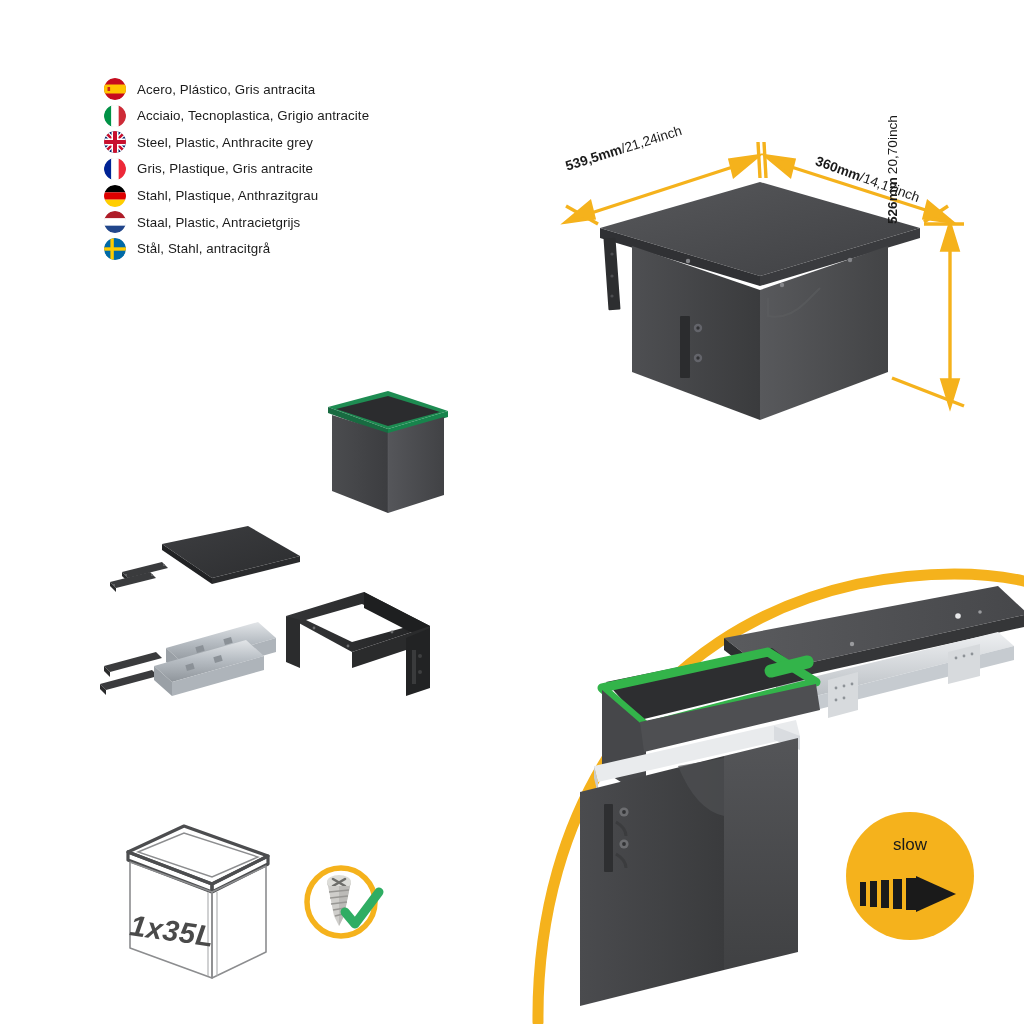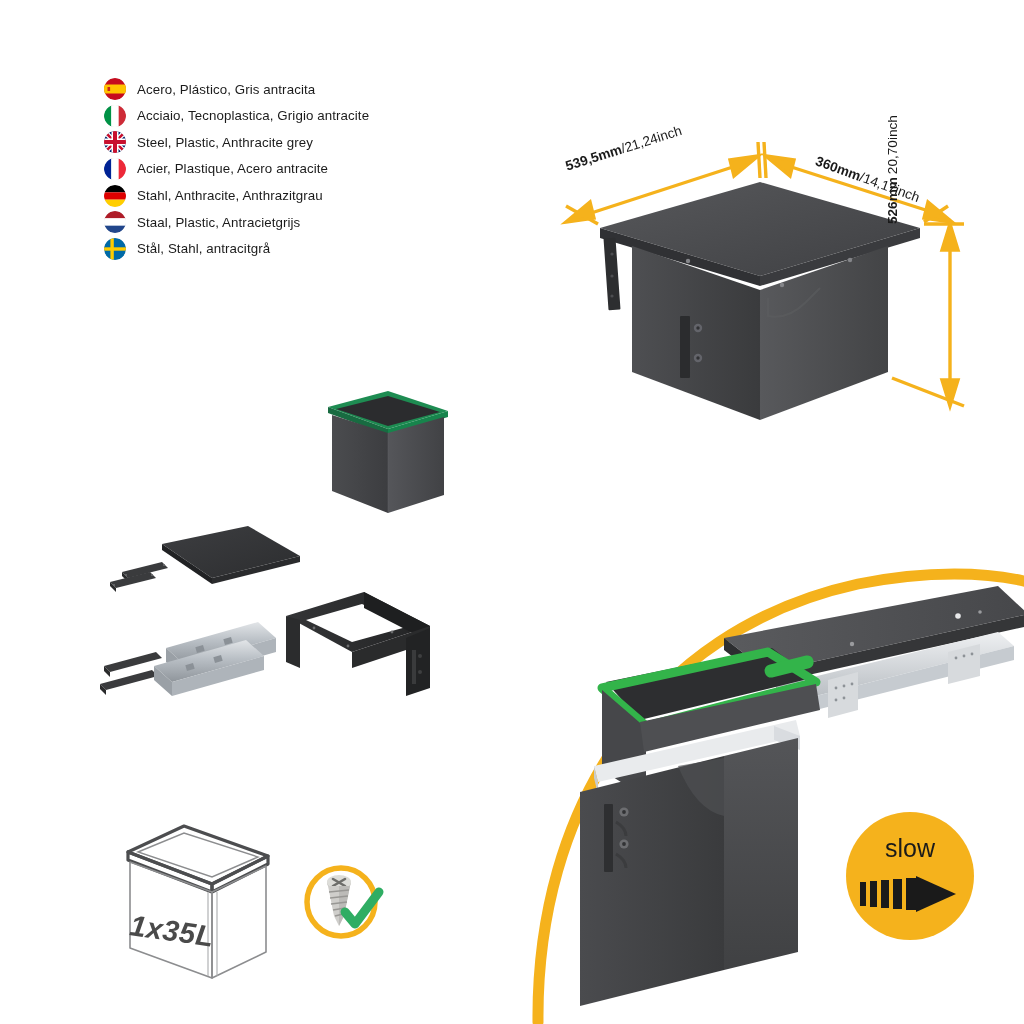--- a/index.html
+++ b/index.html
@@ -59,21 +59,21 @@
   
   .pullout{position:absolute;left:528px;top:560px;width:500px;height:470px;}
 
   
   .slow-badge{
     position:absolute;left:846px;top:812px;width:128px;height:128px;
     border-radius:50%;background:#F5B21C;
   }
   .slow-text{
     position:absolute;left:0;right:0;top:24px;text-align:center;
-    font-size:25px;line-height:1;color:#1a1a1a;font-weight:400;
+    font-size:17px;line-height:1;color:#1a1a1a;font-weight:400;
   }
   .slow-arrow{position:absolute;left:14px;top:60px;}
 </style>
 </head>
 <body>
 
 <div class="stage">
 
   <div class="lang-list">
 
@@ -128,38 +128,38 @@
             <clipPath id="frc">
               <circle cx="11" cy="11" r="11"></circle>
             </clipPath>
           <g clip-path="url(#frc)">
             <rect width="7.34" height="22" fill="#002395"></rect>
             <rect x="7.34" width="7.33" height="22" fill="#fff"></rect>
             <rect x="14.67" width="7.33" height="22" fill="#ED2939"></rect>
           </g>
         </svg>
       </span>
-      <span class="lang-text">Acier, Plastique, Acero antracite</span>
+      <span class="lang-text">Gris, Plastique, Gris antracite</span>
     </div>
 
 
     <div class="lang-row">
       <span class="flag">
         <svg viewBox="0 0 22 22">
             <clipPath id="dec">
               <circle cx="11" cy="11" r="11"></circle>
             </clipPath>
           <g clip-path="url(#dec)">
             <rect width="22" height="7.34" fill="#000"></rect>
             <rect y="7.34" width="22" height="7.33" fill="#DD0000"></rect>
             <rect y="14.67" width="22" height="7.33" fill="#FFCE00"></rect>
           </g>
         </svg>
       </span>
-      <span class="lang-text">Stahl, Anthracite, Anthrazitgrau</span>
+      <span class="lang-text">Stahl, Plastique, Anthrazitgrau</span>
     </div>
 
 
     <div class="lang-row">
       <span class="flag">
         <svg viewBox="0 0 22 22">
             <clipPath id="nlc">
               <circle cx="11" cy="11" r="11"></circle>
             </clipPath>
           <g clip-path="url(#nlc)">

